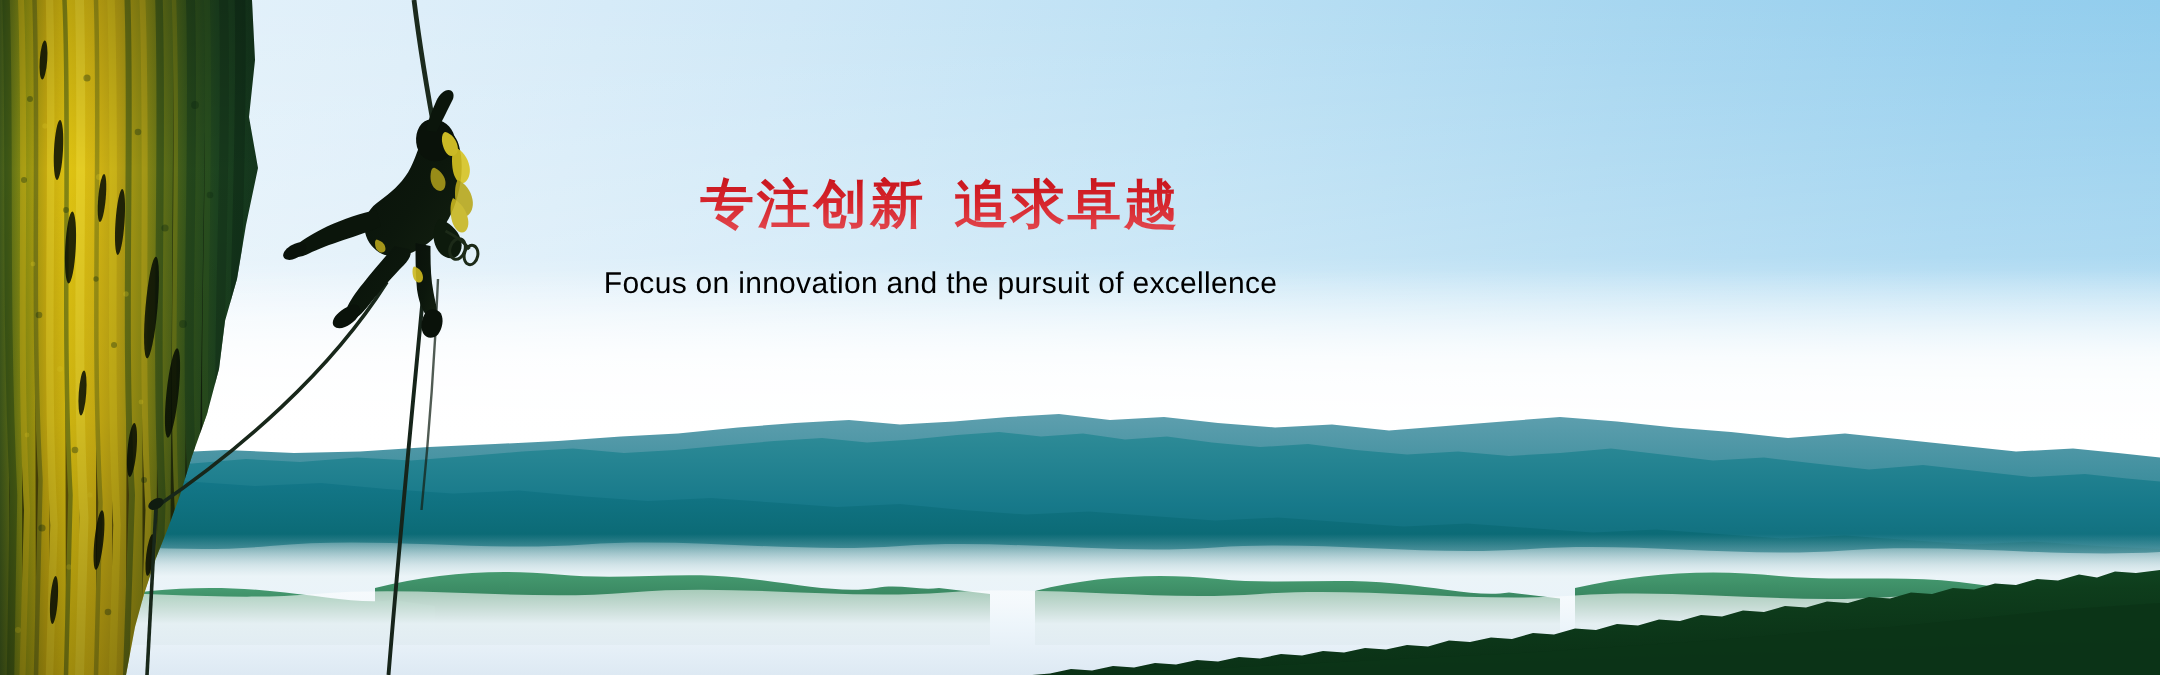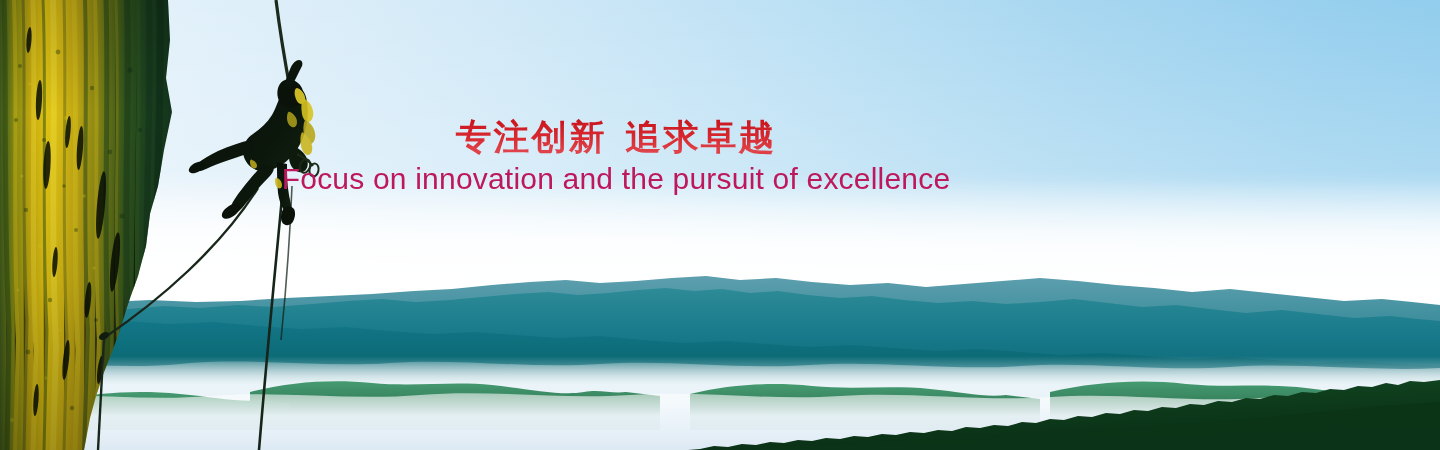--- a/index.html
+++ b/index.html
@@ -64,45 +64,45 @@
 
   
   #cliff { position:absolute; left:0; top:0; width:190px; height:450px; }
 
   
   #ropes   { position:absolute; left:0; top:0; width:400px; height:450px; }
   #climber { position:absolute; left:185px; top:58px; width:160px; height:175px; }
 
   
   .text-block {
-    position:absolute; left:4px; top:118px; width:1224px;
+    position:absolute; left:15px; top:118px; width:1224px;
     text-align:center; pointer-events:none;
   }
   .headline {
     display:inline-block;
     font-family:"DejaVu Sans","Liberation Sans",sans-serif;
     font-size:35px;
     font-weight:bold;
     letter-spacing:2px;
     line-height:1.12;
     color:#d21f27;
     background:linear-gradient(to bottom,#c8141c 0%,#d8282f 45%,#e0434a 78%,#d7262d 100%);
     -webkit-background-clip:text;
     background-clip:text;
     -webkit-text-fill-color:transparent;
     padding:0 2px 4px 2px;
     transform:scaleX(1.02);
   }
   .headline .gap { display:inline-block; width:18px; }
   .subline {
-    margin-top:1px;
+    margin-top:17px;
     font-family:"Liberation Sans","DejaVu Sans",sans-serif;
-    font-size:30px;
+    font-size:20px;
     font-weight:400;
-    color:#be185d;
+    color:#000000;
     letter-spacing:0.2px;
     white-space:nowrap;
   }
 </style>
 </head>
 <body>
 
 <div id="banner">
 
   <div class="sky"></div>

